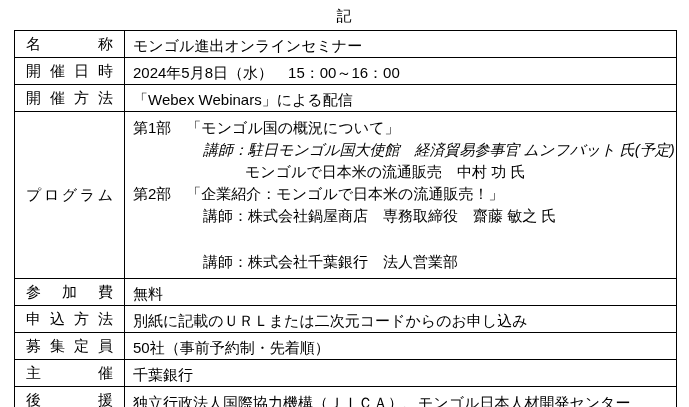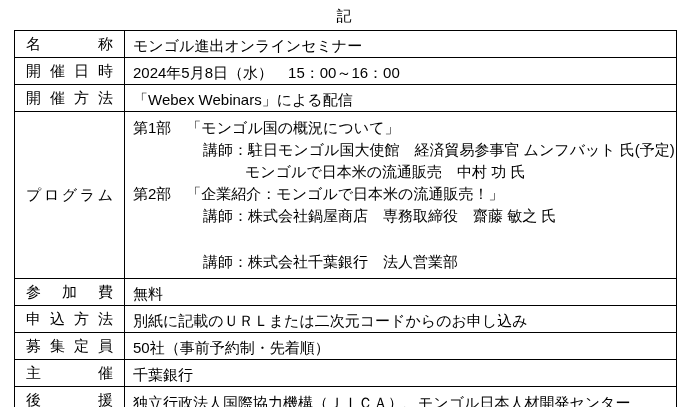--- a/index.html
+++ b/index.html
@@ -108,21 +108,21 @@
       <div class="row multiline">
         <div class="label-cell">
           <span>プ</span>
           <span>ロ</span>
           <span>グ</span>
           <span>ラ</span>
           <span>ム</span>
         </div>
         <div class="content-cell">
           <div class="content-line" style="padding-left: 0px;">第1部　「モンゴル国の概況について」</div>
-          <div class="content-line" style="padding-left: 70px;">講師：駐日モンゴル国大使館　経済貿易参事官 ムンフバット 氏(予定)</div>
+          <div class="content-line" style="padding-left: 70px; font-style: italic;">講師：駐日モンゴル国大使館　経済貿易参事官 ムンフバット 氏(予定)</div>
           <div class="content-line" style="padding-left: 112px;">モンゴルで日本米の流通販売　中村 功 氏</div>
           <div class="content-line" style="padding-left: 0px;">第2部　「企業紹介：モンゴルで日本米の流通販売！」</div>
           <div class="content-line" style="padding-left: 70px;">講師：株式会社鍋屋商店　専務取締役　齋藤 敏之 氏</div>
           <div class="content-line" style="padding-left: 70px; margin-top: 24px;">講師：株式会社千葉銀行　法人営業部</div>
         </div>
       </div>
       <div class="row simple">
         <div class="label-cell">
           <span>参</span>
           <span>加</span>

